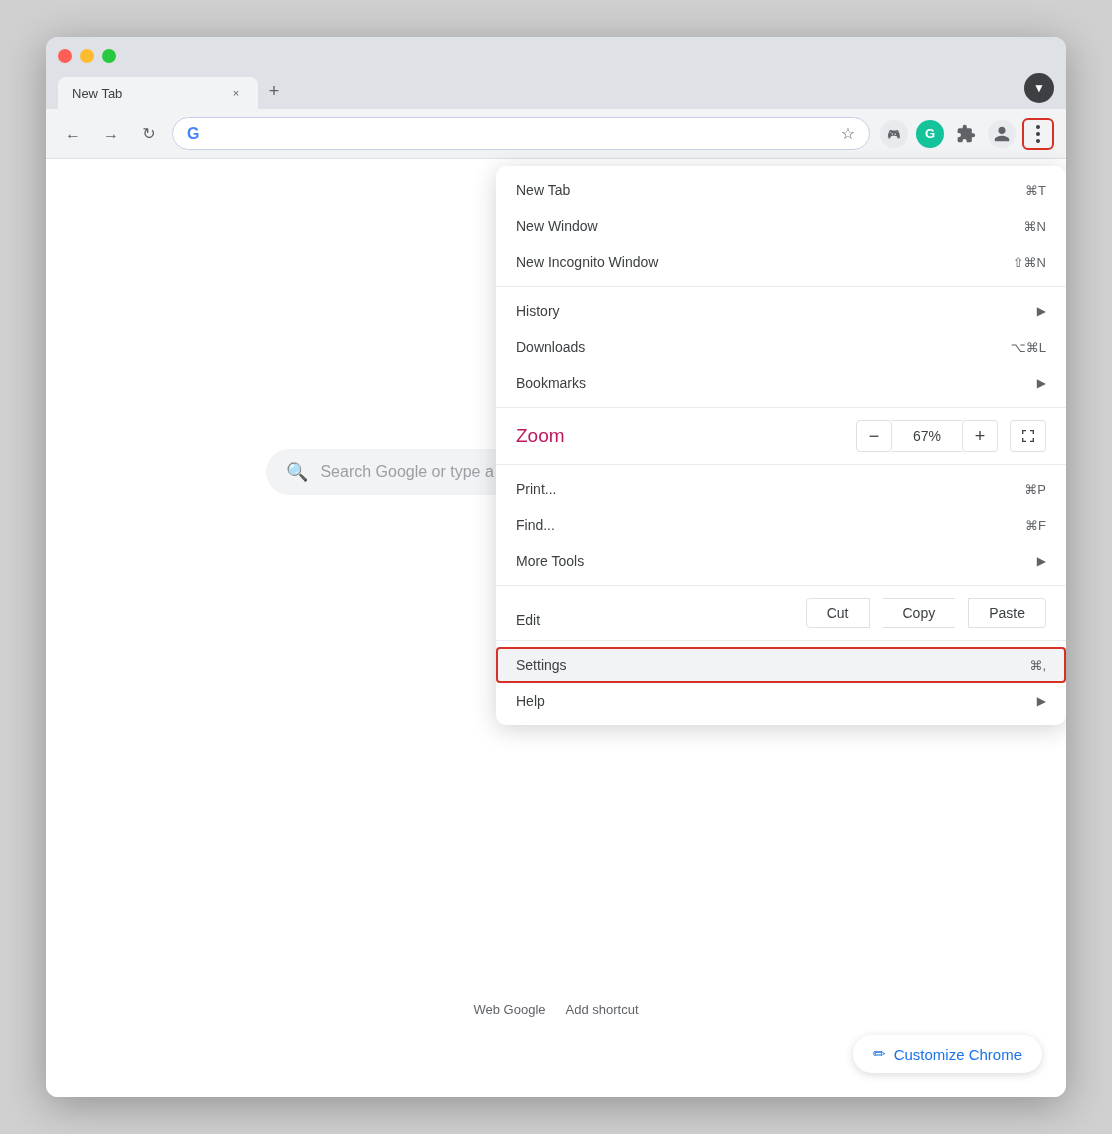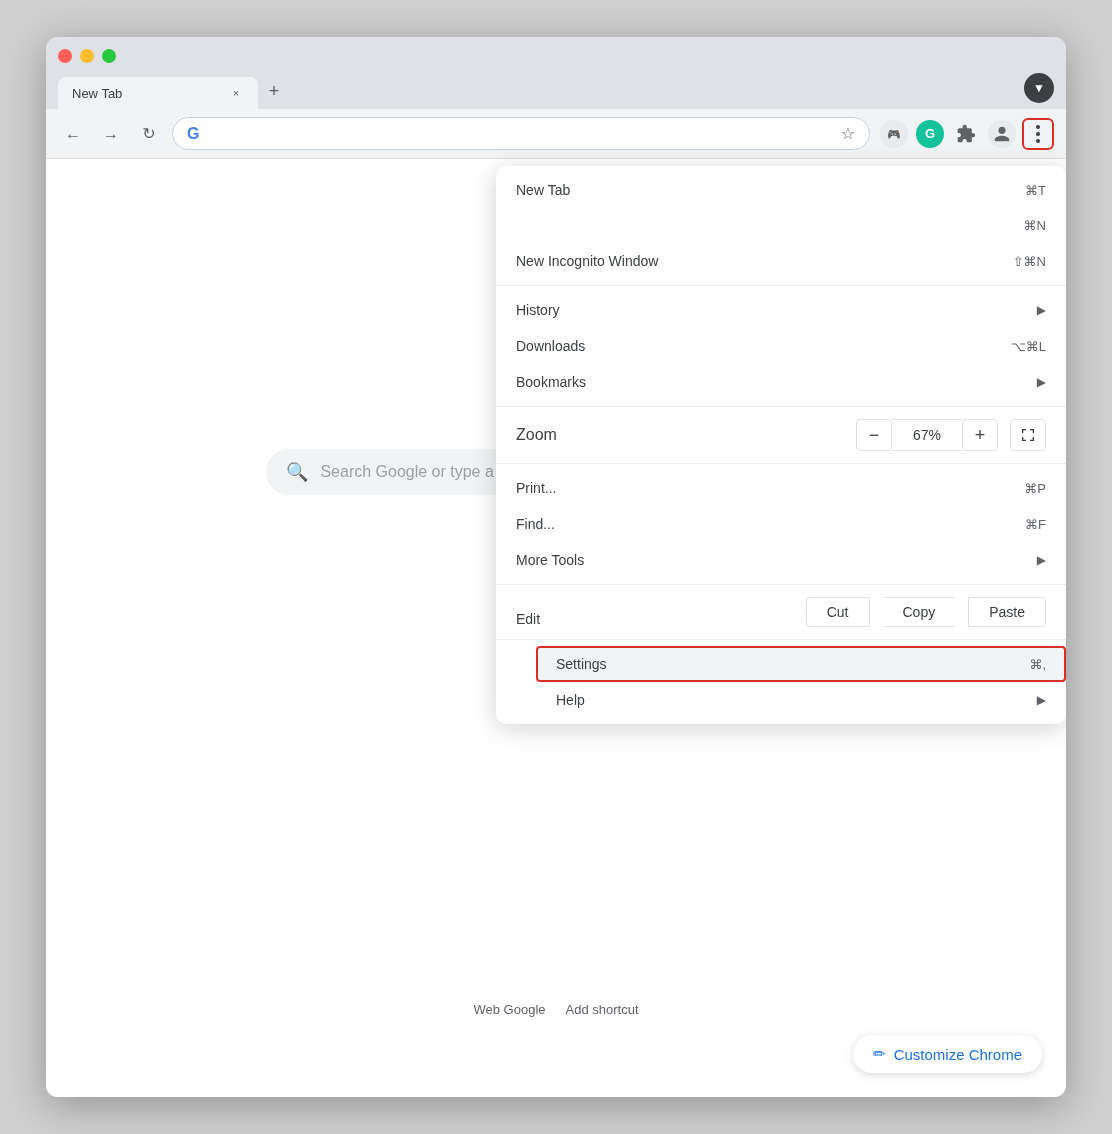--- a/index.html
+++ b/index.html
@@ -308,21 +308,20 @@
       margin-top: 8px;
     }
 
     .menu-section {
       border-bottom: 1px solid #e8eaed;
       padding: 6px 0;
     }
 
     .menu-section:last-child {
       border-bottom: none;
-      margin-left: 40px;
     }
 
     .menu-item {
       display: flex;
       align-items: center;
       padding: 10px 20px;
       cursor: pointer;
       font-size: 14px;
       color: #3c4043;
       position: relative;
@@ -353,22 +352,22 @@
 
     
     .zoom-row {
       display: flex;
       align-items: center;
       padding: 6px 20px;
     }
 
     .zoom-label {
       flex: 0 0 120px;
-      font-size: 16px;
-      color: #404040;
+      font-size: 19px;
+      color: #be185d;
     }
 
     .zoom-controls {
       display: flex;
       align-items: center;
       gap: 0;
       margin-left: auto;
     }
 
     .zoom-btn {
@@ -551,20 +550,21 @@
 
     <div class="dropdown-anchor">
       <div class="dropdown-menu">
 
         <div class="menu-section">
           <div class="menu-item">
             <span class="menu-item-label">New Tab</span>
             <span class="menu-item-shortcut">⌘T</span>
           </div>
           <div class="menu-item">
+            <span class="menu-item-label">New Window</span>
             <span class="menu-item-shortcut">⌘N</span>
           </div>
           <div class="menu-item">
             <span class="menu-item-label">New Incognito Window</span>
             <span class="menu-item-shortcut">⇧⌘N</span>
           </div>
         </div>
 
         <div class="menu-section">
           <div class="menu-item">

